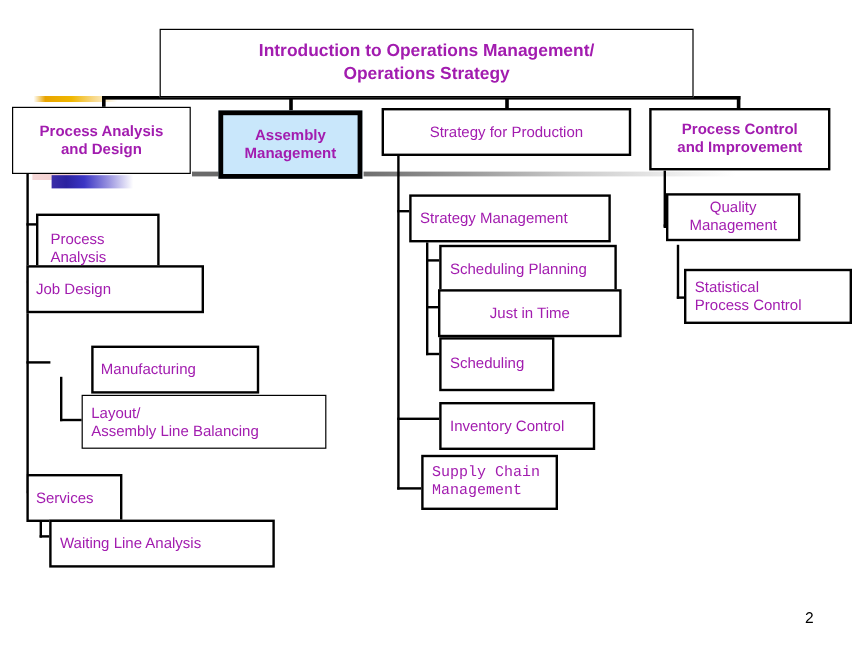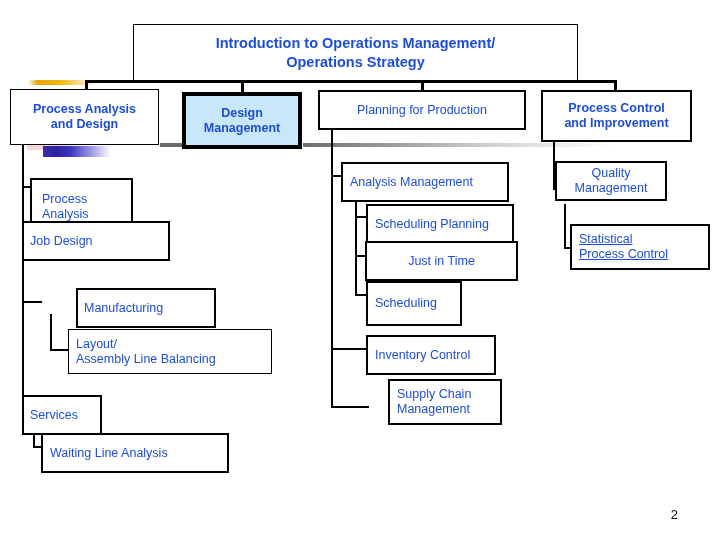--- a/index.html
+++ b/index.html
@@ -6,21 +6,21 @@
   body{
     width:720px;height:540px;background:#ffffff;overflow:hidden;
     font-family:"Liberation Sans","DejaVu Sans",sans-serif;
     -webkit-font-smoothing:none;
   }
   #slide{position:relative;width:720px;height:540px;}
 
   
   .box{
     position:absolute;box-sizing:border-box;background:#ffffff;
-    border:1px solid #000;color:#1d4ed8;font-size:12.5px;line-height:1.18;
+    border:1px solid #000;color:#a21caf;font-size:12.5px;line-height:1.18;
     display:flex;align-items:center;justify-content:flex-start;
     padding:18px 6px;white-space:pre-line;z-index:5;
   }
   .box.thick{border-width:2px;}
   .box.xthick{border-width:4px;}
   .box.center{justify-content:center;text-align:center;}
   .box.bold{font-weight:bold;}
   .box.title{font-weight:bold;font-size:14.5px;line-height:1.3;}
   .box.hl{background:#c9e7fb;}
 
@@ -75,26 +75,26 @@
   <div class="ln lnv" style="left:241px;top:80px;width:3px;height:12px;"></div>
   <div class="ln lnv" style="left:421px;top:80px;width:3px;height:10px;"></div>
   <div class="ln lnv" style="left:614px;top:80px;width:3px;height:10px;"></div>
 
   <div class="box bold center" style="left:10px;top:89px;width:149px;height:56px;border-width:1px;">
     <span>Process Analysis
 and Design</span>
   </div>
 
   <div class="box bold center hl xthick" style="left:182px;top:92px;width:120px;height:57px;">
-    <span>Design
+    <span>Assembly
 Management</span>
   </div>
 
   <div class="box center thick" style="left:318px;top:90px;width:208px;height:37px;">
-    <span>Planning for Production</span>
+    <span>Strategy for Production</span>
   </div>
 
   <div class="box bold center thick" style="left:541px;top:90px;width:151px;height:52px;">
     <span>Process Control
 and Improvement</span>
   </div>
 
   <div class="ln lnv" style="left:22px;top:145px;width:2px;height:266px;"></div>
 
   <div class="ln lnh" style="left:22px;top:186px;width:15px;height:2px;"></div>
@@ -128,21 +128,21 @@
   <div class="ln lnv" style="left:33px;top:421px;width:2px;height:27px;"></div>
   <div class="ln lnh" style="left:33px;top:446px;width:17px;height:2px;"></div>
   <div class="box" style="left:41px;top:433px;width:188px;height:29px;border-width:2px;padding-left:7px;">
     <span>Waiting Line Analysis</span>
   </div>
 
   <div class="ln lnv" style="left:331px;top:127px;width:2px;height:281px;"></div>
 
   <div class="ln lnh" style="left:331px;top:175px;width:13px;height:2px;"></div>
   <div class="box" style="left:341px;top:162px;width:168px;height:28px;border-width:2px;padding-left:7px;">
-    <span>Analysis Management</span>
+    <span>Strategy Management</span>
   </div>
 
   <div class="ln lnv" style="left:355px;top:188px;width:2px;height:108px;"></div>
 
   <div class="ln lnh" style="left:355px;top:216px;width:15px;height:2px;"></div>
   <div class="box" style="left:366px;top:204px;width:148px;height:27px;border-width:2px;padding-left:7px;">
     <span>Scheduling Planning</span>
   </div>
 
   <div class="ln lnh" style="left:355px;top:255px;width:15px;height:2px;"></div>
@@ -154,34 +154,34 @@
   <div class="box" style="left:366px;top:281px;width:96px;height:45px;border-width:2px;padding-left:7px;">
     <span>Scheduling</span>
   </div>
 
   <div class="ln lnh" style="left:331px;top:348px;width:38px;height:2px;"></div>
   <div class="box" style="left:366px;top:335px;width:130px;height:29px;border-width:2px;padding-left:7px;">
     <span>Inventory Control</span>
   </div>
 
   <div class="ln lnh" style="left:331px;top:406px;width:38px;height:2px;"></div>
-  <div class="box" style="left:388px;top:379px;width:114px;height:46px;border-width:2px;padding-left:7px;">
+  <div class="box" style="left:351px;top:379px;width:114px;height:46px;border-width:2px;padding-left:7px;font-family:Liberation Mono, monospace;">
     <span>Supply Chain
 Management</span>
   </div>
 
   <div class="ln lnv" style="left:553px;top:142px;width:2px;height:48px;"></div>
   <div class="ln lnh" style="left:553px;top:187px;width:10px;height:2px;"></div>
   <div class="box center" style="left:555px;top:161px;width:112px;height:38px;border-width:2px;">
     <span>Quality
 Management</span>
   </div>
 
   <div class="ln lnv" style="left:564px;top:204px;width:2px;height:45px;"></div>
   <div class="ln lnh" style="left:564px;top:247px;width:14px;height:2px;"></div>
-  <div class="box" style="left:570px;top:224px;width:140px;height:46px;border-width:2px;padding-left:7px;text-decoration:underline;">
+  <div class="box" style="left:570px;top:224px;width:140px;height:46px;border-width:2px;padding-left:7px;">
     <span>Statistical
 Process Control</span>
   </div>
 
   <div class="pageno">2</div>
 
 </div>
 
 </body></html>

